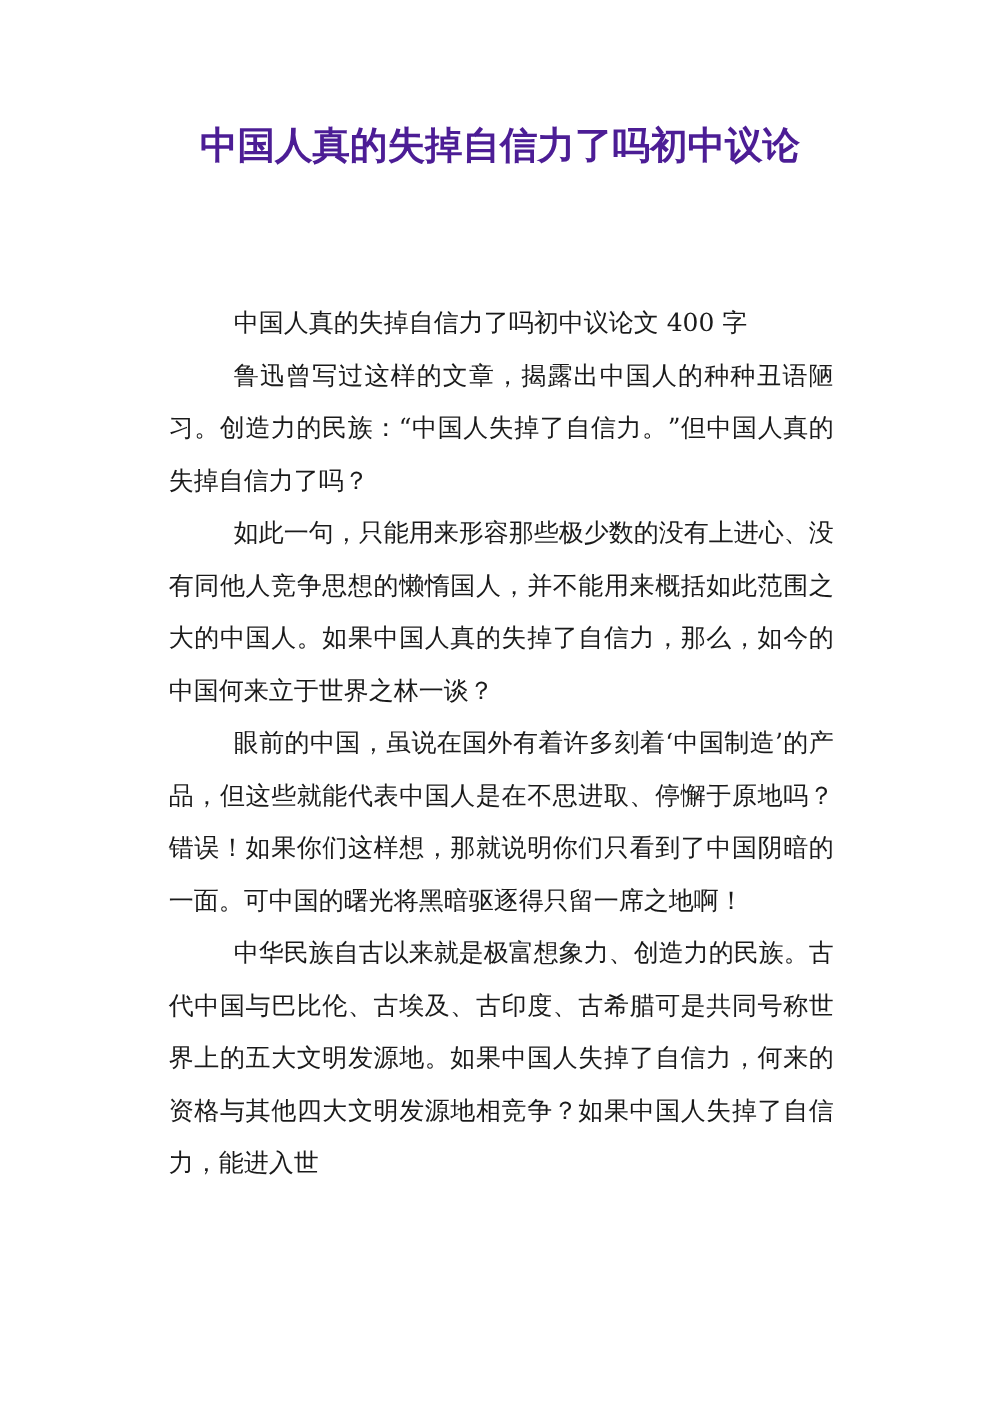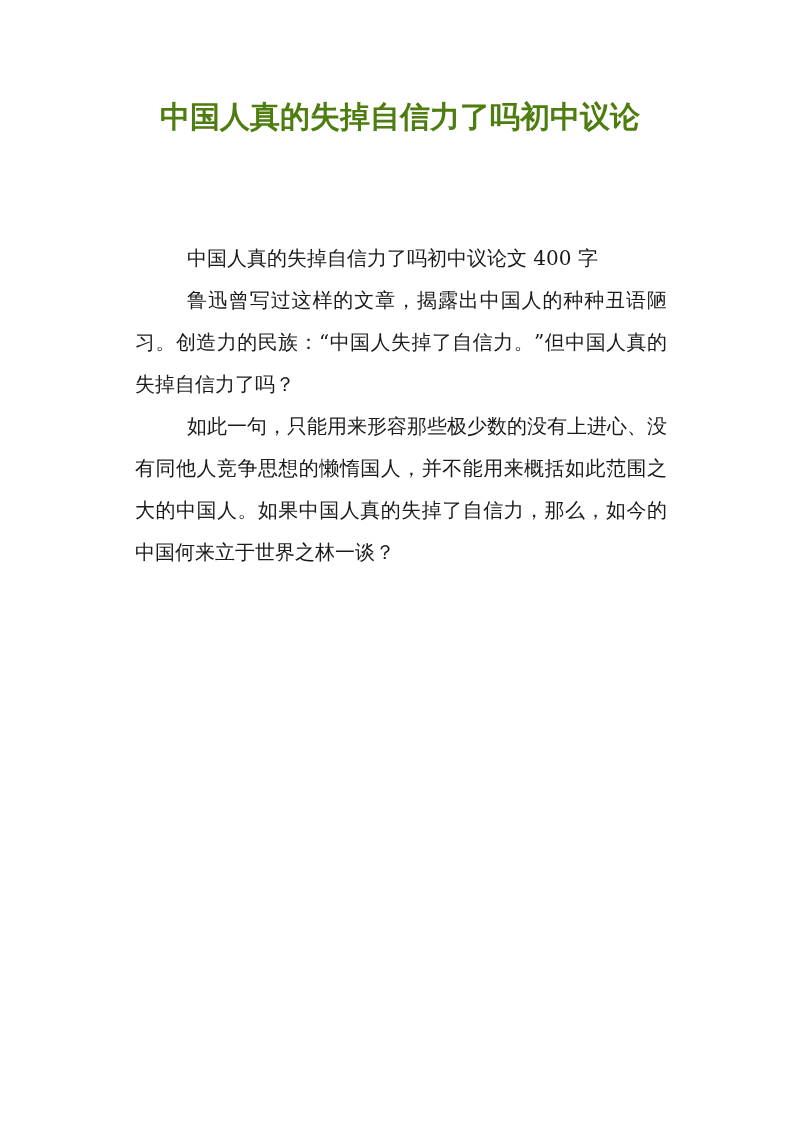--- a/index.html
+++ b/index.html
@@ -24,21 +24,21 @@
     .title {
       position: absolute;
       left: 100px;
       top: 96px;
       width: 600px;
       text-align: center;
       font-family: "Liberation Sans", "DejaVu Sans", sans-serif;
       font-weight: bold;
       font-size: 30px;
       line-height: 42px;
-      color: #4d7c0f;
+      color: #4c1d95;
       margin: 0;
     }
     .title span {
       display: block;
     }
     .body {
       position: absolute;
       left: 135px;
       top: 237px;
       width: 532px;
@@ -60,14 +60,16 @@
 
 <div class="page">
   <h1 class="title">
     <span>中国人真的失掉自信力了吗初中议论</span>
   </h1>
 
   <div class="body">
     <p>中国人真的失掉自信力了吗初中议论文 400 字</p>
     <p>鲁迅曾写过这样的文章，揭露出中国人的种种丑语陋习。创造力的民族：“中国人失掉了自信力。”但中国人真的失掉自信力了吗？</p>
     <p>如此一句，只能用来形容那些极少数的没有上进心、没有同他人竞争思想的懒惰国人，并不能用来概括如此范围之大的中国人。如果中国人真的失掉了自信力，那么，如今的中国何来立于世界之林一谈？</p>
+    <p>眼前的中国，虽说在国外有着许多刻着‘中国制造’的产品，但这些就能代表中国人是在不思进取、停懈于原地吗？错误！如果你们这样想，那就说明你们只看到了中国阴暗的一面。可中国的曙光将黑暗驱逐得只留一席之地啊！</p>
+    <p>中华民族自古以来就是极富想象力、创造力的民族。古代中国与巴比伦、古埃及、古印度、古希腊可是共同号称世界上的五大文明发源地。如果中国人失掉了自信力，何来的资格与其他四大文明发源地相竞争？如果中国人失掉了自信力，能进入世</p>
   </div>
 </div>
 
 </body></html>

